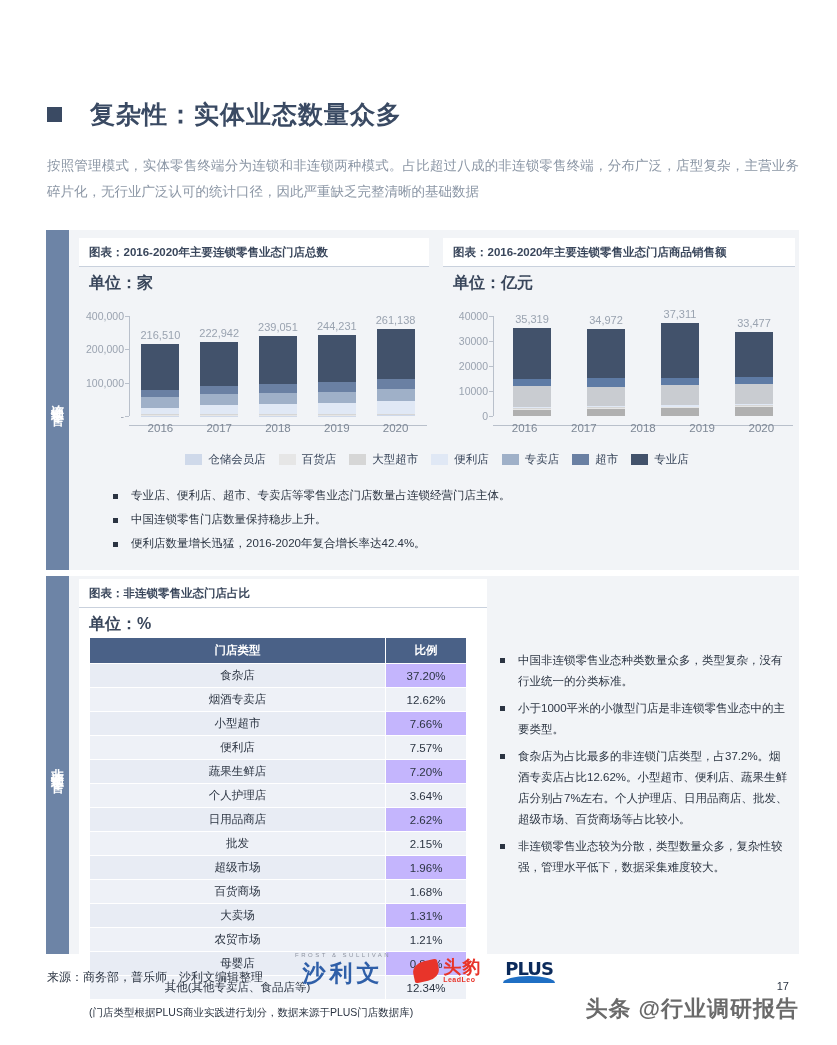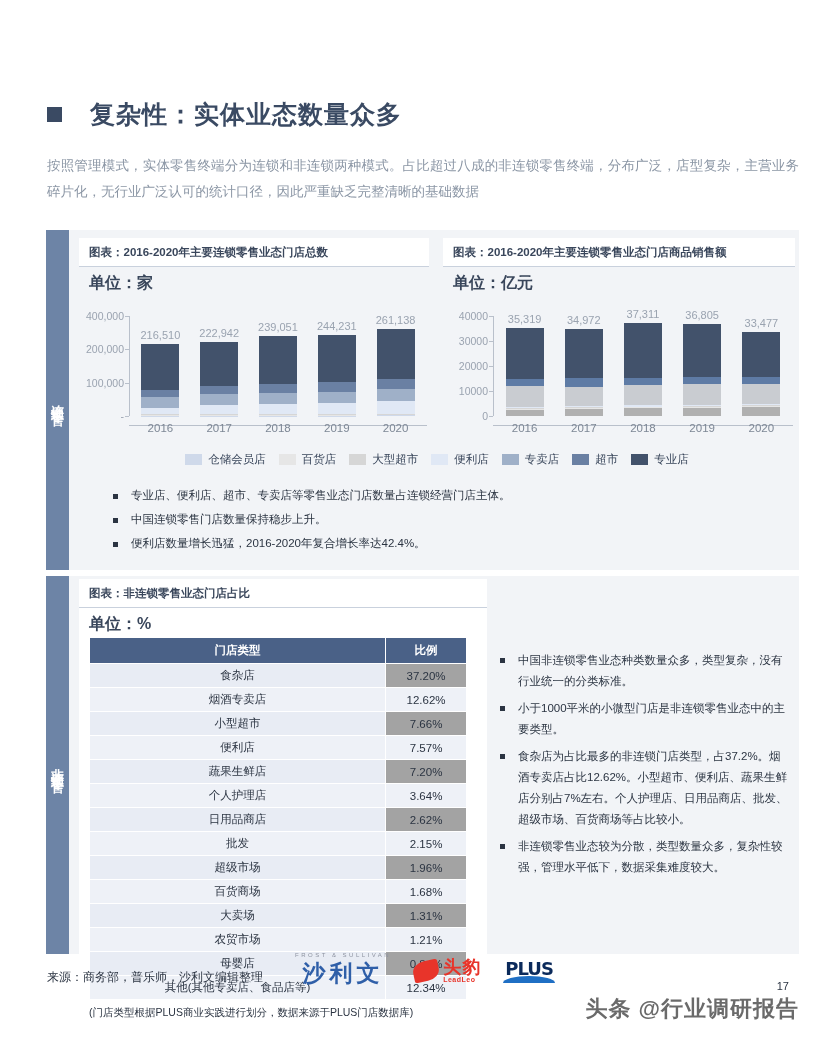--- a/index.html
+++ b/index.html
@@ -78,21 +78,21 @@
   #bullets1{left:113px;top:487px;width:620px;}
 
   
   #table-card{left:79px;top:579px;width:408px;}
   .tbl{border-collapse:collapse;width:378px;margin:0 10px;}
   .tbl th{background:#4a6187;color:#ffffff;font-size:11.5px;font-weight:bold;
     padding:5px 0;text-align:center;border:1px solid #ffffff;margin-left:6px;}
   .tbl td{font-size:11.5px;color:#2b3442;padding:4px 0;text-align:center;
     border:1px solid #ffffff;background:#e8ecf4;}
   .tbl tr:nth-child(even) td{background:#eef1f7;}
-  .tbl td.pct{background:#a3a3a3;}
+  .tbl td.pct{background:#c4b5fd;}
   .tbl-note{font-size:10.5px;color:#2b3442;padding:6px 10px 8px 10px;}
 
   
   #bullets2{left:500px;top:650px;width:290px;}
   #bullets2 .btxt{line-height:21px;}
   #bullets2 .bullet{margin-bottom:6px;}
   #bullets2 .bdot{margin-top:8px;}
 
   
   .source{position:absolute;left:47px;top:969px;font-size:12px;color:#2b3442;}
@@ -274,32 +274,20 @@
                 <div class="seg" style="background: rgb(230, 230, 230); height: 0.804052%;"></div>
                 <div class="seg" style="background: rgb(214, 214, 214); height: 0.804052%;"></div>
                 <div class="seg" style="background: rgb(224, 232, 245); height: 1.20608%;"></div>
                 <div class="seg" style="background: rgb(201, 204, 209); height: 21.7094%;"></div>
                 <div class="seg" style="background: rgb(94, 123, 165); height: 8.04052%;"></div>
                 <div class="seg" style="background: rgb(66, 82, 107); height: 58.8593%;"></div>
               </div>
               <div class="bar-label" style="bottom: calc(93.2775% + 3px);">37,311</div>
             </div>
             <div class="barcol">
-              <div class="bar" style="height: 92.0125%;">
-                <div class="seg" style="background: rgb(176, 176, 176); height: 9.23788%;"></div>
-                <div class="seg" style="background: rgb(230, 230, 230); height: 0.815107%;"></div>
-                <div class="seg" style="background: rgb(214, 214, 214); height: 0.815107%;"></div>
-                <div class="seg" style="background: rgb(224, 232, 245); height: 1.35851%;"></div>
-                <div class="seg" style="background: rgb(201, 204, 209); height: 22.2796%;"></div>
-                <div class="seg" style="background: rgb(94, 123, 165); height: 8.42277%;"></div>
-                <div class="seg" style="background: rgb(66, 82, 107); height: 57.0711%;"></div>
-              </div>
-              <div class="bar-label" style="bottom: calc(92.0125% + 3px);">36,805</div>
-            </div>
-            <div class="barcol">
               <div class="bar" style="height: 83.6925%;">
                 <div class="seg" style="background: rgb(176, 176, 176); height: 11.3511%;"></div>
                 <div class="seg" style="background: rgb(230, 230, 230); height: 0.896138%;"></div>
                 <div class="seg" style="background: rgb(214, 214, 214); height: 0.896138%;"></div>
                 <div class="seg" style="background: rgb(224, 232, 245); height: 1.49356%;"></div>
                 <div class="seg" style="background: rgb(201, 204, 209); height: 23.5983%;"></div>
                 <div class="seg" style="background: rgb(94, 123, 165); height: 8.06524%;"></div>
                 <div class="seg" style="background: rgb(66, 82, 107); height: 53.6996%;"></div>
               </div>
               <div class="bar-label" style="bottom: calc(83.6925% + 3px);">33,477</div>

